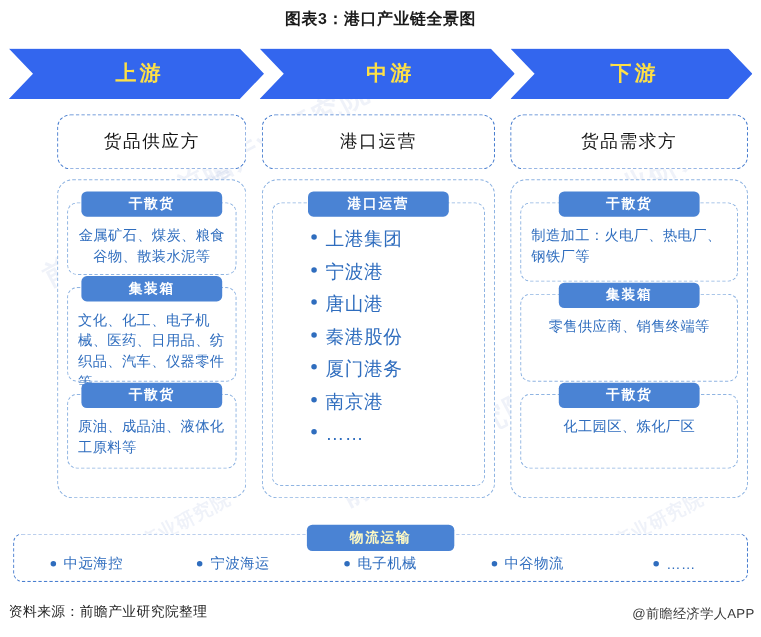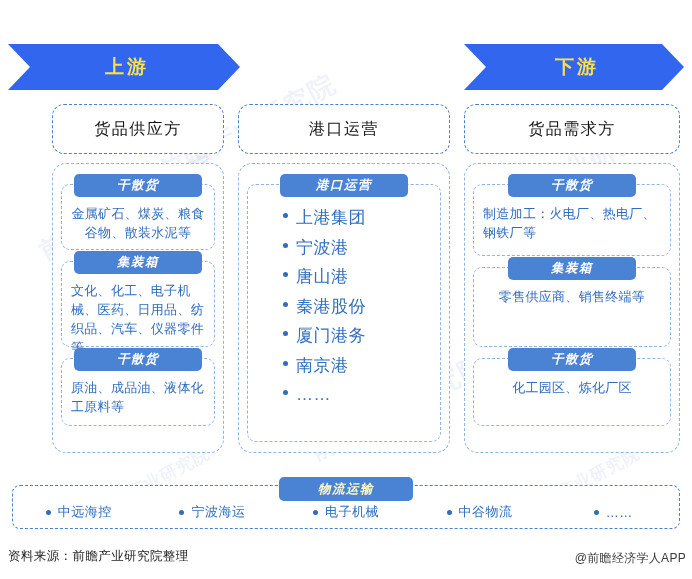--- a/index.html
+++ b/index.html
@@ -117,21 +117,20 @@
     width: 128px; height: 23px;
     background: #4a83d4;
     border-radius: 5px;
     display: flex;
     align-items: center;
     justify-content: center;
     color: #ffffff;
     font-size: 12.5px;
     font-weight: bold;
     letter-spacing: 1.5px;
-    font-style: italic;
   }
   .box .txt {
     font-size: 13px;
     line-height: 1.45;
     color: #2f6dbe;
     letter-spacing: 0.3px;
   }
   .txt.center { text-align: center; }
 
   .c1 .b1 { height: 66px; }
@@ -250,24 +249,28 @@
 
 <div id="page">
 
   <div class="wm" style="left:30px; top:190px;">前瞻产业研究院</div>
   <div class="wm" style="left:150px; top:110px;">前瞻产业研究院</div>
   <div class="wm" style="left:300px; top:390px;">前瞻产业研究院</div>
   <div class="wm" style="left:480px; top:150px;">前瞻产业研究院</div>
   <div class="wm s" style="left:90px; top:470px;">前瞻产业研究院</div>
   <div class="wm s" style="left:520px; top:470px;">前瞻产业研究院</div>
 
+  <div id="title">图表3：港口产业链全景图</div>
 
   <div id="banner">
     <div class="arrow a1">
       <span>上游</span>
+    </div>
+    <div class="arrow a2">
+      <span>中游</span>
     </div>
     <div class="arrow a3">
       <span>下游</span>
     </div>
   </div>
 
   <div class="col c1">
     <div class="col-head">
       <span>货品供应方</span>
     </div>

